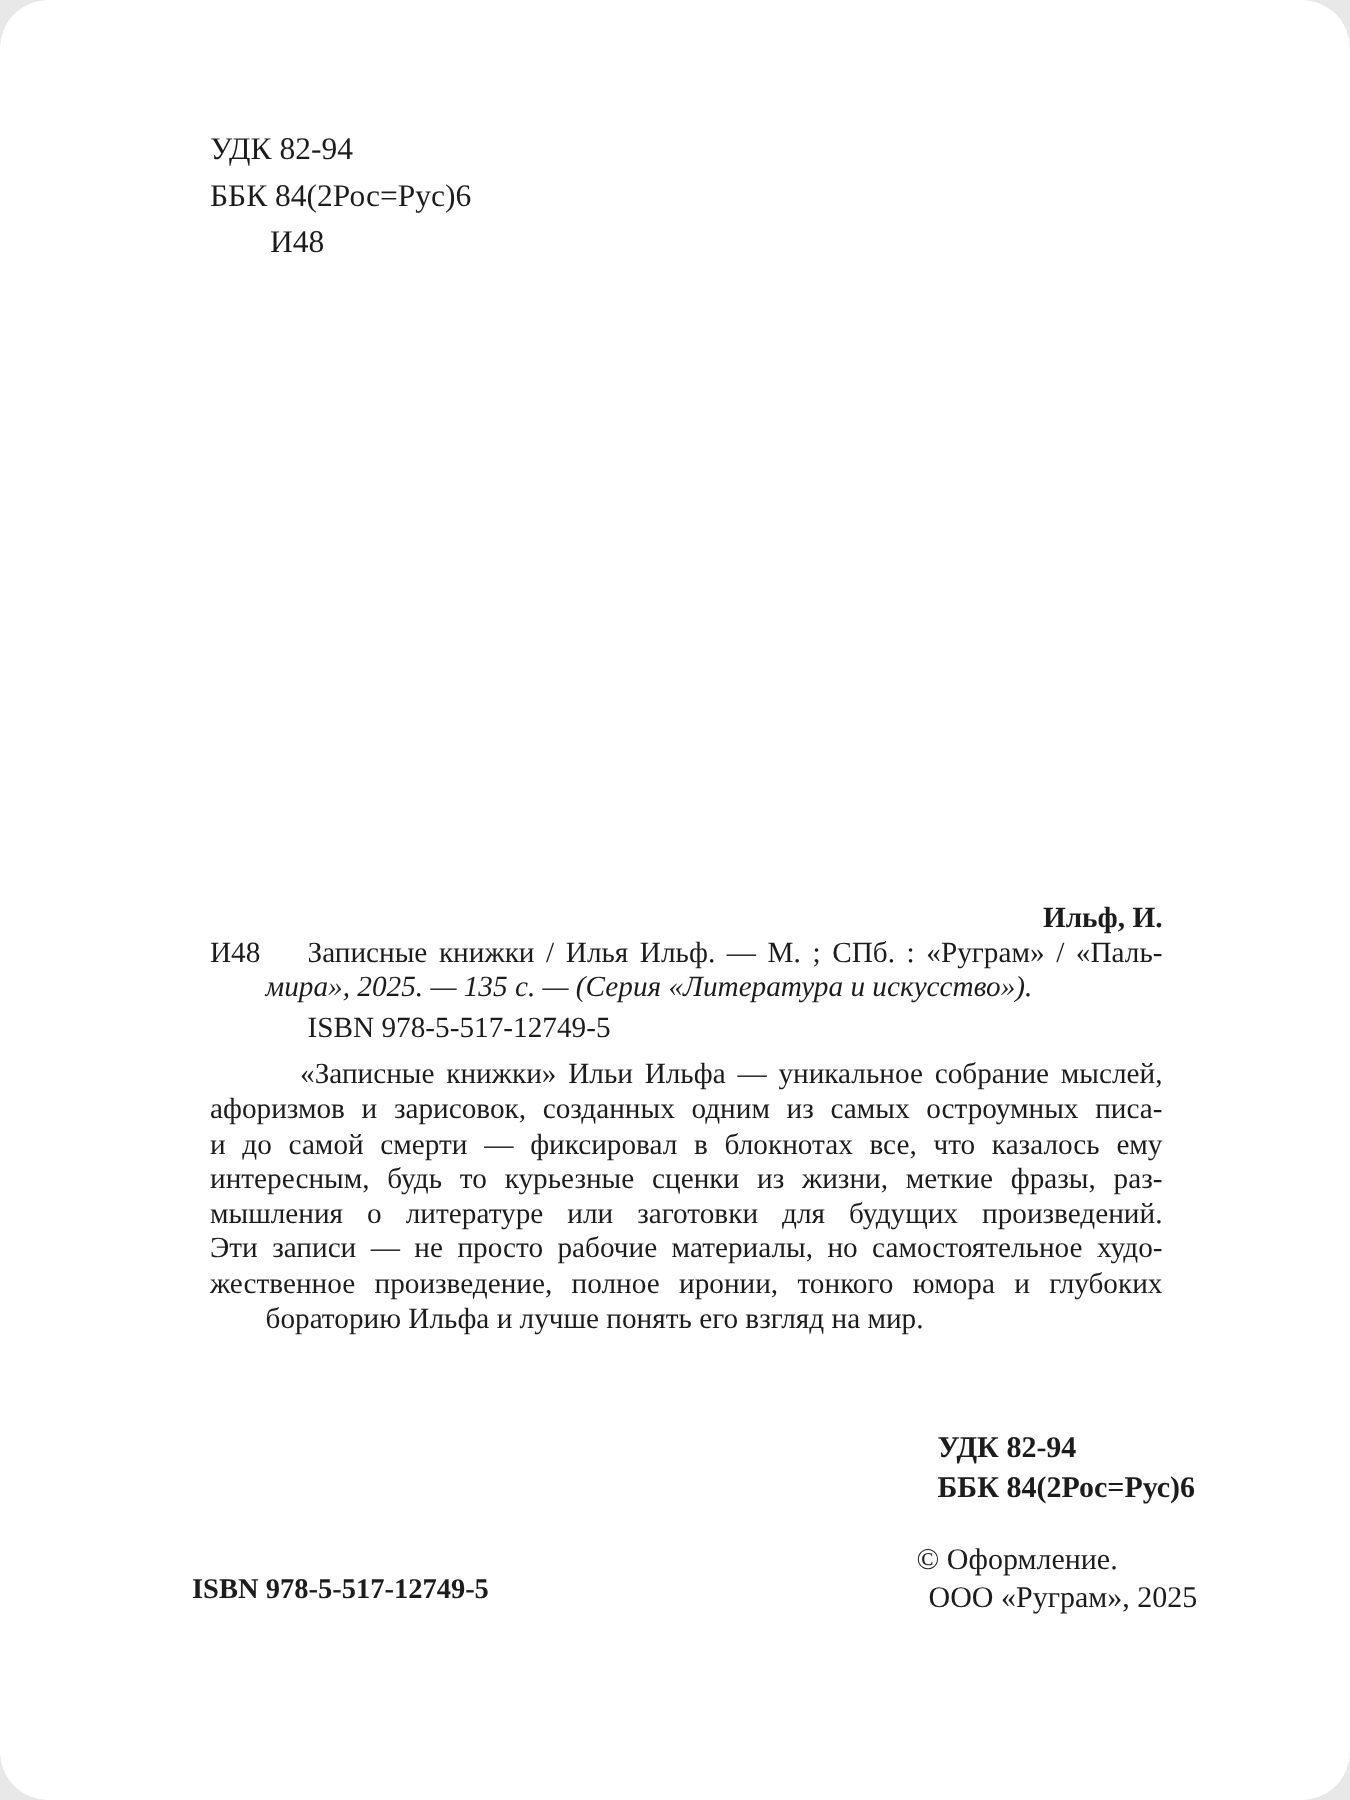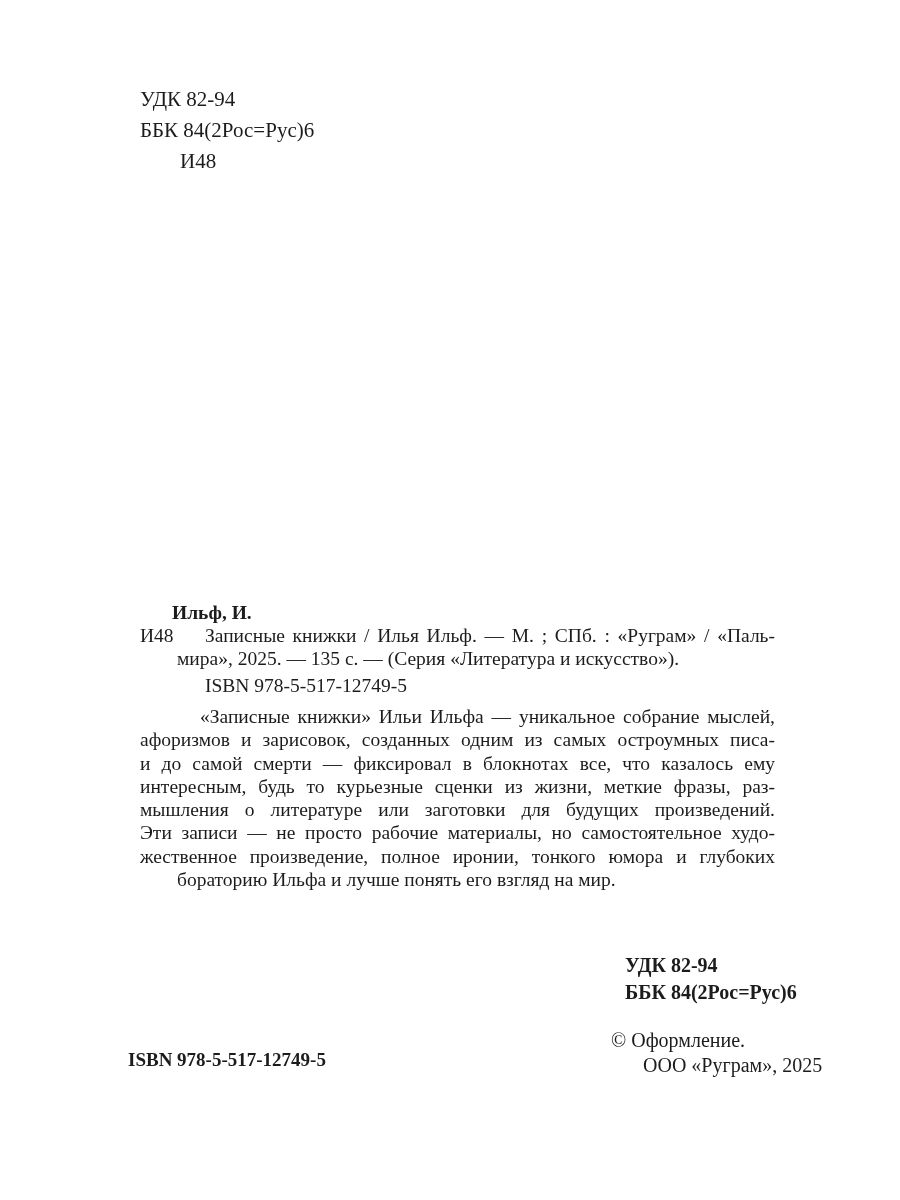--- a/index.html
+++ b/index.html
@@ -1,15 +1,15 @@
 <!DOCTYPE html>
 <html><head>
 <meta charset="utf-8">
 <style>
-  * { margin: 0; padding: 0; box-sizing: border-box; }
+  * { margin: 0; padding: 0; box-sizing: border-box; border-radius: 32px; }
   html, body { background: #e8e8e8; }
   .page {
     position: relative;
     width: 900px;
     height: 1200px;
     margin: 0 auto;
     background: #ffffff;
     color: #1c1c1c;
     font-family: "Liberation Serif", "DejaVu Serif", serif;
     overflow: hidden;
@@ -22,28 +22,28 @@
     font-size: 21px; line-height: 31px;
   }
   .top-block .code-line { white-space: nowrap; }
   .top-block .author-code { margin-left: 40px; }
 
   
   .catalog {
     left: 140px; top: 601px; width: 635px;
     font-size: 19.5px; line-height: 23px;
   }
-  .catalog .author { margin-left: 32px; font-weight: bold; }
+  .catalog .author { margin-left: 32px; font-weight: bold; text-align: right; }
   .catalog .entry-line1-wrap { position: relative; }
   .catalog .entry-code { position: absolute; left: 0; top: 0; }
   .catalog .entry-line1 {
     margin-left: 65px;
     text-align: justify; text-align-last: justify;
   }
-  .catalog .entry-line2 { margin-left: 37px; }
+  .catalog .entry-line2 { margin-left: 37px; font-style: italic; }
   .catalog .isbn { margin-left: 65px; margin-top: 4px; }
 
   
   .annotation {
     left: 140px; top: 705px; width: 635px;
     font-size: 19.5px; line-height: 23.3px;
   }
   .annotation .line { text-align: justify; text-align-last: justify; }
   .annotation .line.first { text-indent: 60px; }
   .annotation .line.last { text-align-last: left; margin-left: 37px; }
@@ -57,21 +57,21 @@
 
   
   .footer-isbn {
     left: 128px; top: 1049px;
     font-size: 19px; font-weight: bold; white-space: nowrap;
   }
   .copyright {
     left: 611px; top: 1028px;
     font-size: 20px; line-height: 25px; white-space: nowrap;
   }
-  .copyright .line2 { margin-left: 32px; }
+  .copyright .line2 { margin-left: 8px; }
 </style>
 </head>
 <body>
 
 <div class="page">
 
   <div class="abs top-block">
     <div class="code-line">УДК 82-94</div>
     <div class="code-line">ББК 84(2Рос=Рус)6</div>
     <div class="code-line author-code">И48</div>

